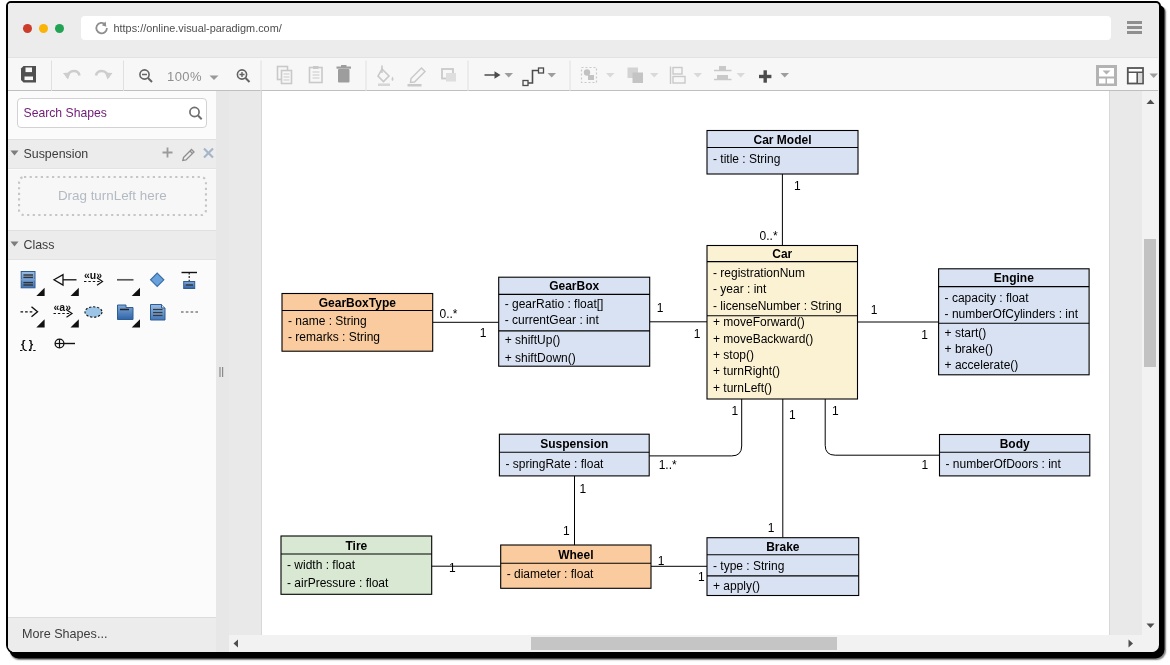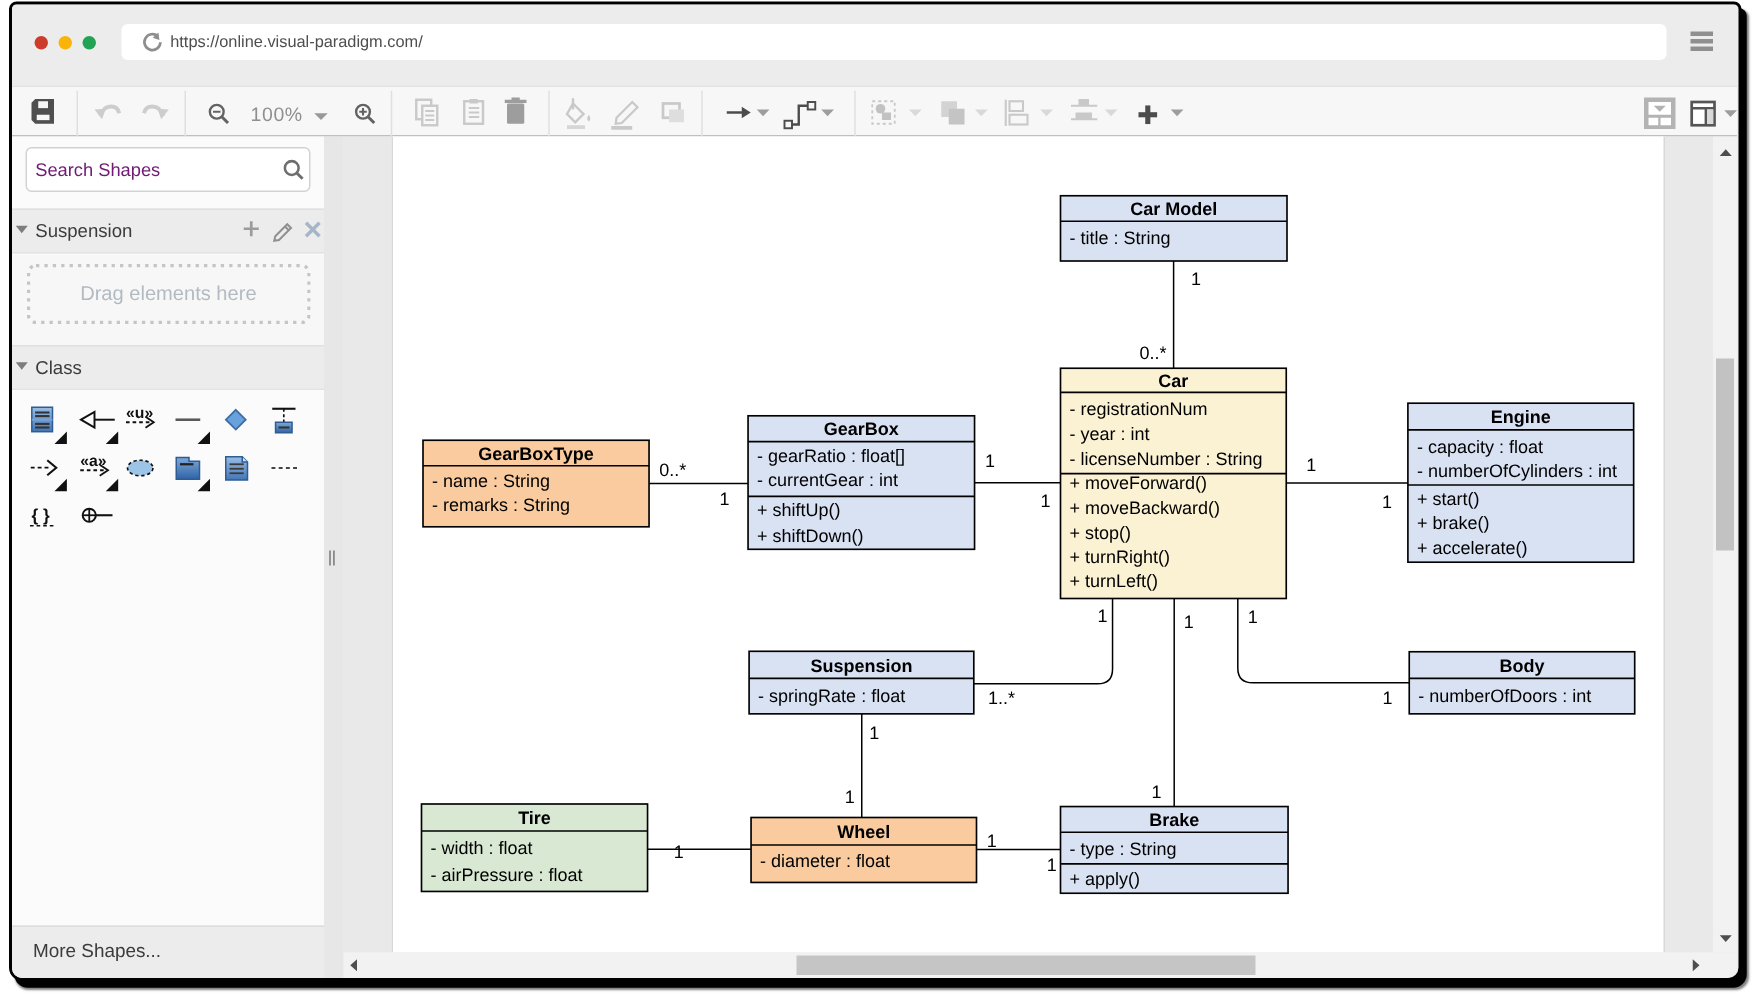--- a/index.html
+++ b/index.html
@@ -139,21 +139,21 @@
 <g stroke="#a4b6c8" stroke-width="2.2">
 <line x1="44" y1="3.5" x2="53" y2="12.5"></line>
           <line x1="53" y1="3.5" x2="44" y2="12.5"></line>
 </g>
 </svg>
 
 <div class="abs" style="left:0;top:167px;width:208px;height:60px;background:#f7f7f7"></div>
 <svg class="abs" style="left:10px;top:172.5px" width="189" height="40" viewBox="0 0 189 40">
 <rect x="1" y="1" width="187" height="38" rx="5" fill="none" stroke="#c5c5c5" stroke-width="2.2" stroke-dasharray="2.2 3.4"></rect>
 </svg>
-<div class="abs" style="left:10px;top:172.5px;width:188.5px;height:39.3px;line-height:40px;text-align:center;font-size:13.4px;color:#b3bac2">Drag elements here</div>
+<div class="abs" style="left:10px;top:172.5px;width:188.5px;height:39.3px;line-height:40px;text-align:center;font-size:13.4px;color:#b3bac2">Drag turnLeft here</div>
 
 <div class="abs" style="left:0;top:227px;width:208px;height:30px;background:#ececec;border-top:1px solid #e0e0e0;border-bottom:1px solid #e3e3e3"></div>
 <svg class="abs" style="left:2px;top:237px" width="10" height="8" viewBox="0 0 10 8">
         <path d="M 0.5 1.5 L 8.5 1.5 L 4.5 6.5 Z" fill="#7d7d7d"></path>
       </svg>
 <div class="abs" style="left:15.5px;top:227px;height:40px;line-height:30px;font-size:12.4px;color:#3c3c3c">Class</div>
 
 <div class="abs" style="left:0;top:614px;width:208px;height:35px;background:#ececec;border-top:1px solid #dcdcdc"></div>
 <div class="abs" style="left:14px;top:614px;height:22px;line-height:34px;font-size:12.6px;color:#3c3c3c">More Shapes...</div>
 

